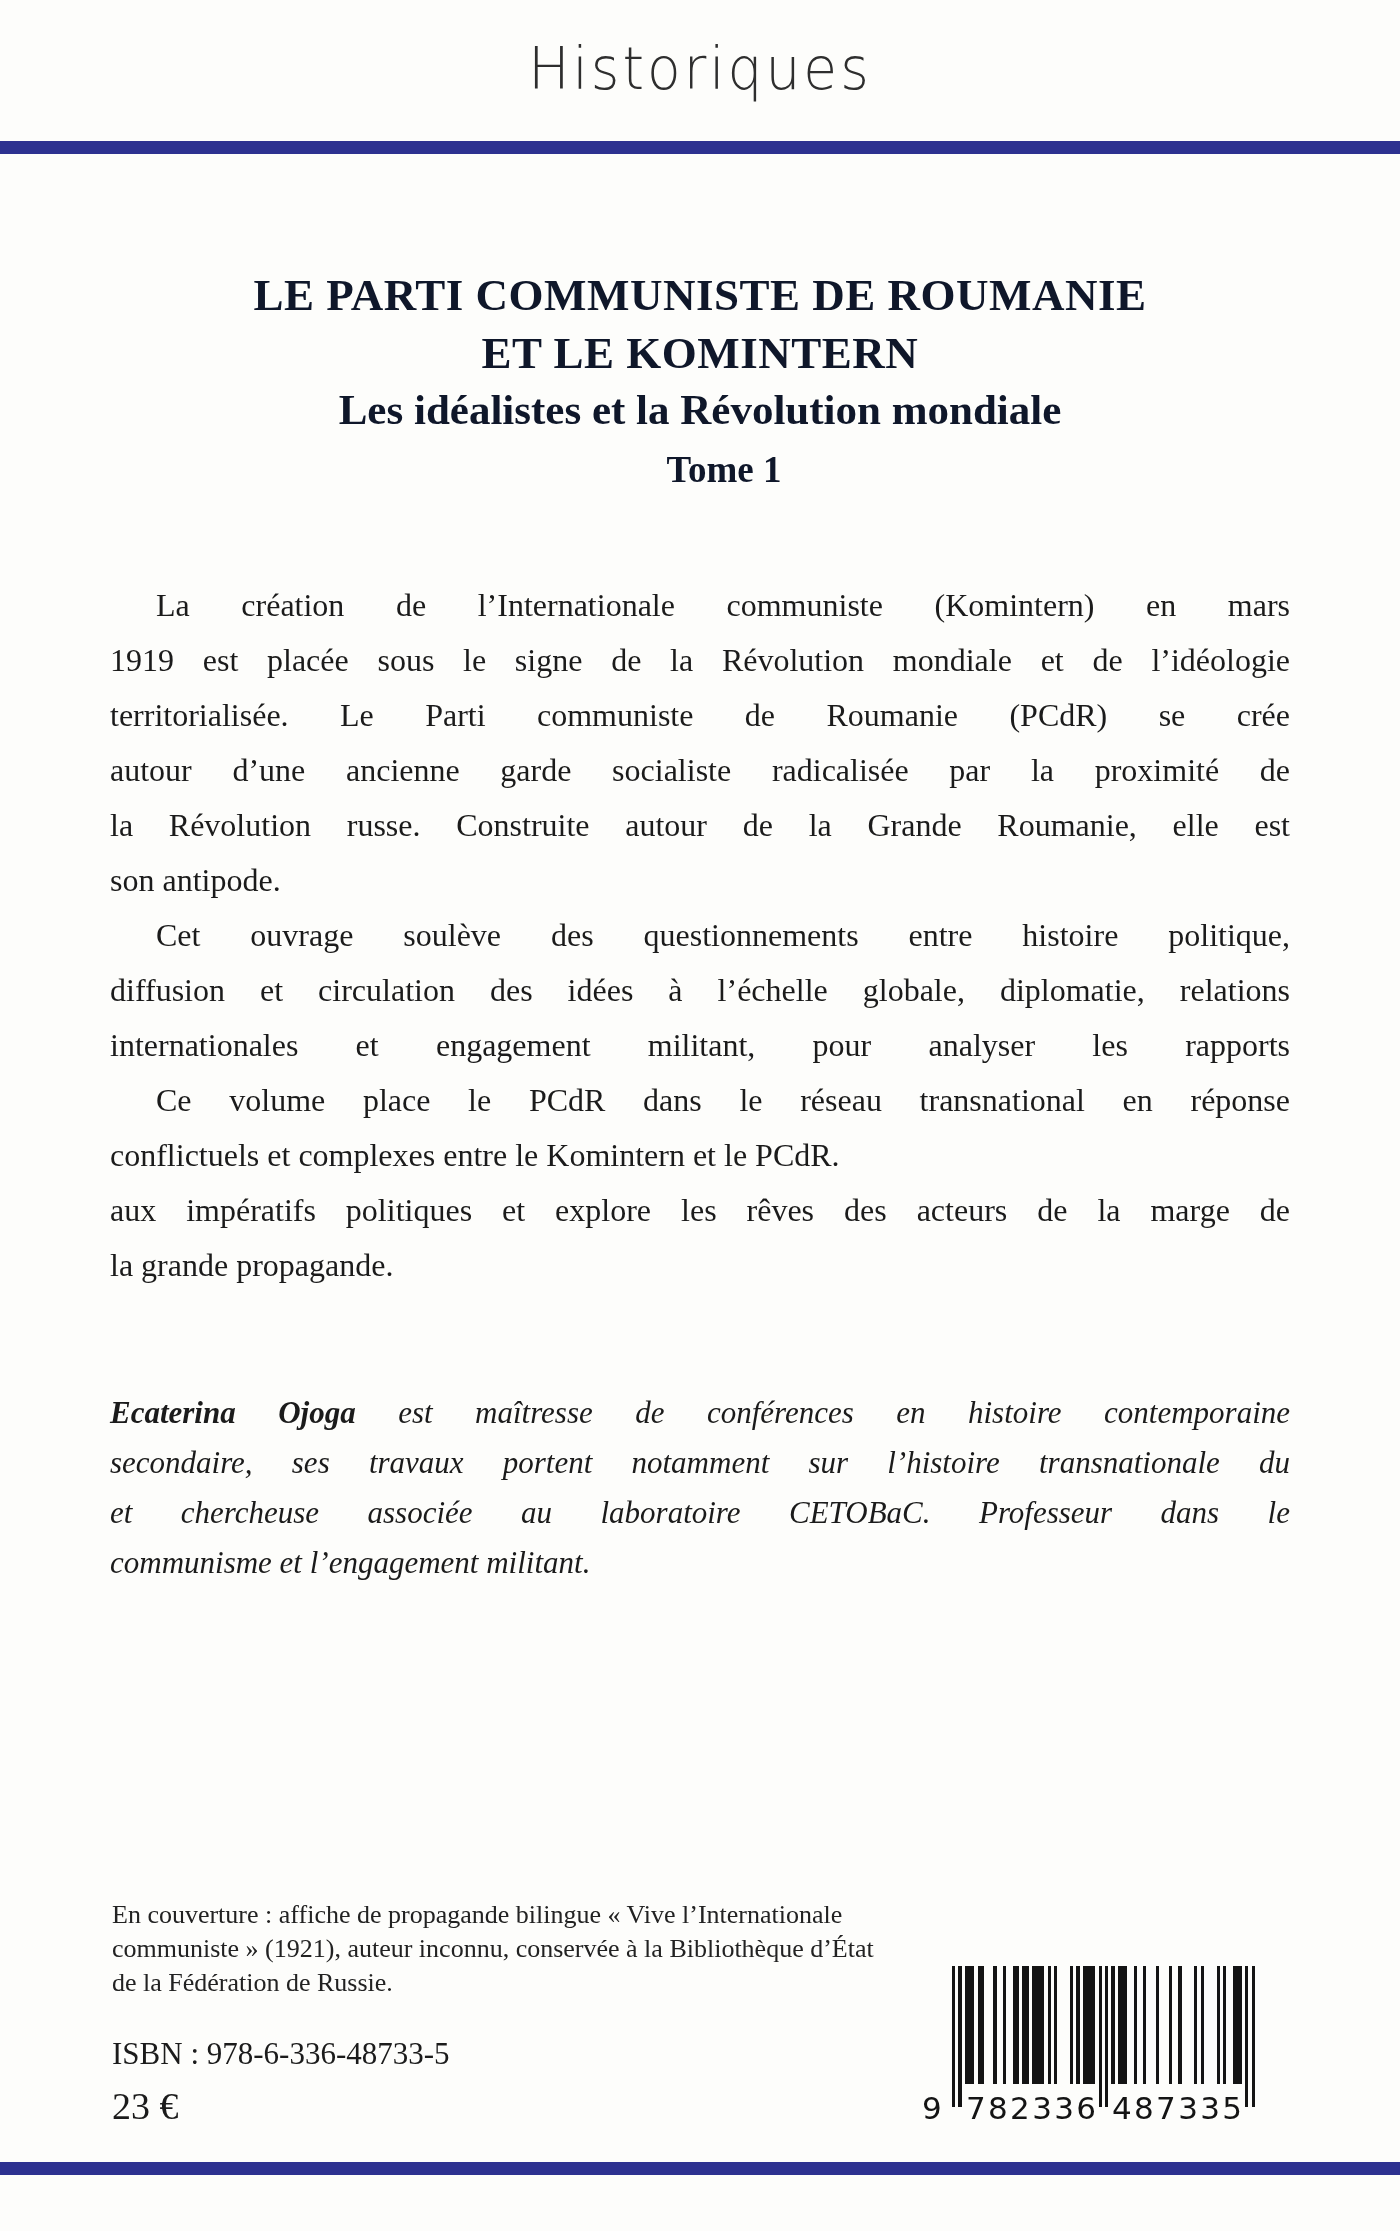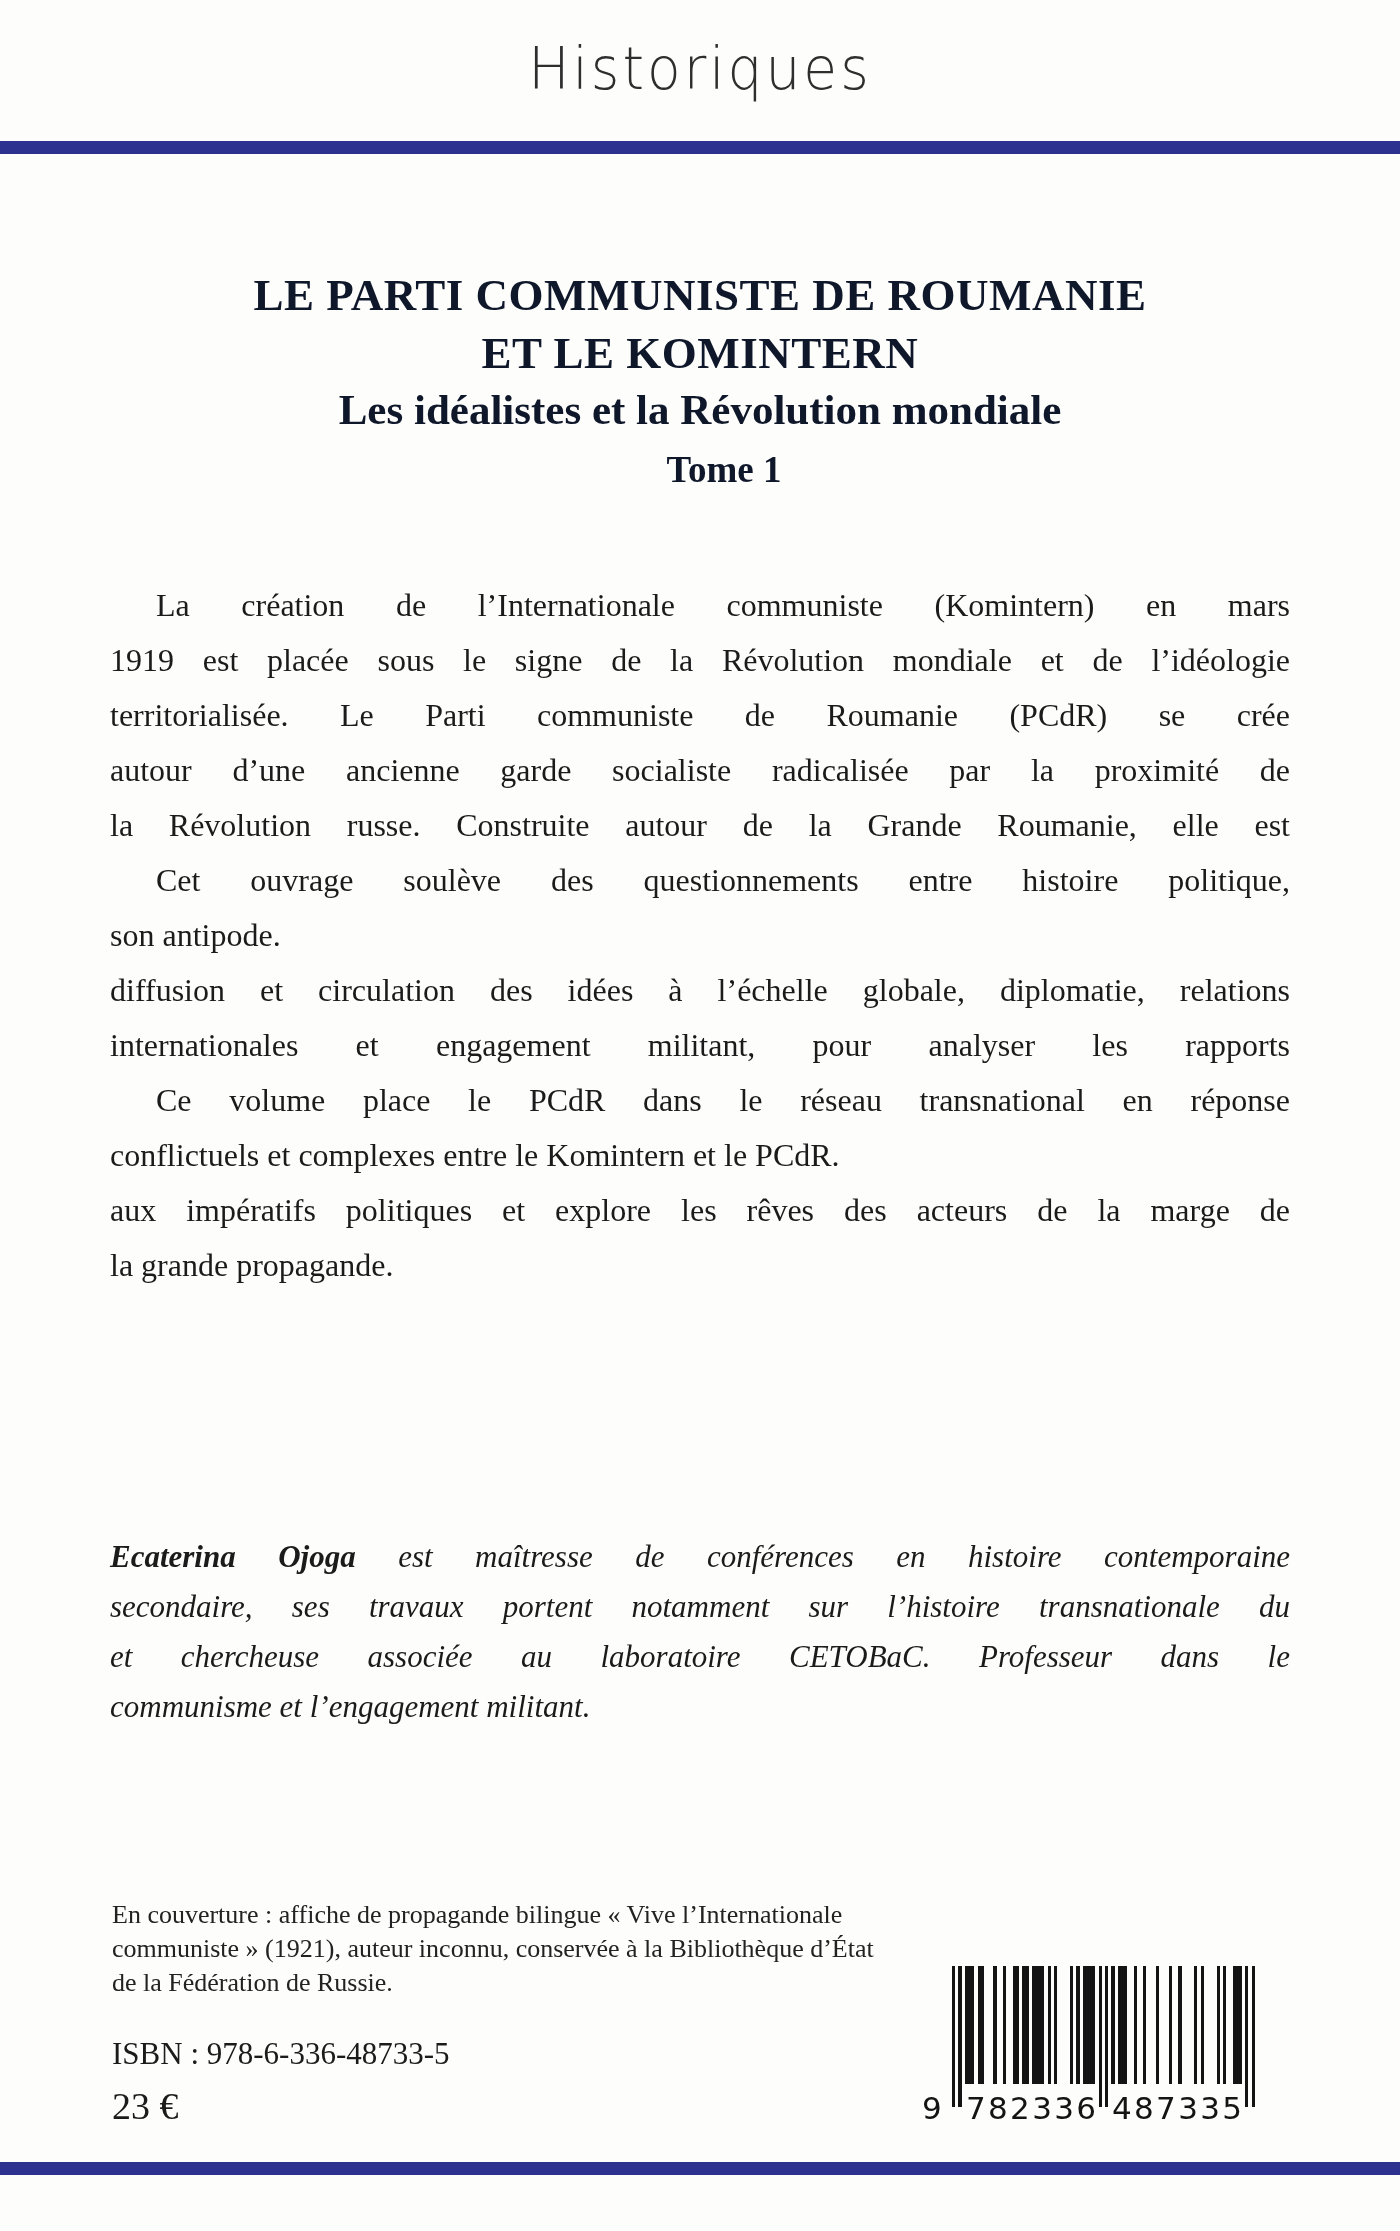--- a/index.html
+++ b/index.html
@@ -28,21 +28,21 @@
 
   .synopsis {
     position:absolute; top:578px; left:110px; width:1180px;
     font-size:32px; line-height:55px;
   }
   .bline { text-align:justify; text-align-last:justify; white-space:normal; }
   .bline.plast { text-align-last:left; }
   .bline.indent { text-indent:46px; }
 
   .bio {
-    position:absolute; top:1532px; left:110px; width:1180px;
+    position:absolute; top:1388px; left:110px; width:1180px;
     font-style:italic; font-size:31px; line-height:50px;
   }
   .bio b { font-weight:bold; }
 
   .credit {
     position:absolute; top:1898px; left:112px; width:800px;
     font-size:26px; line-height:34px; color:#222;
   }
   .isbn  { position:absolute; top:2036px; left:112px; font-size:31px; color:#1b1b1b; }
   .price { position:absolute; top:2084px; left:112px; font-size:38px; color:#1b1b1b; }
@@ -75,22 +75,22 @@
     <div class="subtitle">Les idéalistes et la Révolution mondiale</div>
     <div class="volume">Tome 1</div>
   </div>
 
   <div class="synopsis">
       <div class="bline indent">La création de l’Internationale communiste (Komintern) en mars</div>
       <div class="bline">1919 est placée sous le signe de la Révolution mondiale et de l’idéologie</div>
       <div class="bline">territorialisée. Le Parti communiste de Roumanie (PCdR) se crée</div>
       <div class="bline">autour d’une ancienne garde socialiste radicalisée par la proximité de</div>
       <div class="bline">la Révolution russe. Construite autour de la Grande Roumanie, elle est</div>
+      <div class="bline plast">son antipode.</div>
       <div class="bline indent">Cet ouvrage soulève des questionnements entre histoire politique,</div>
-      <div class="bline plast">son antipode.</div>
       <div class="bline">diffusion et circulation des idées à l’échelle globale, diplomatie, relations</div>
       <div class="bline">internationales et engagement militant, pour analyser les rapports</div>
       <div class="bline indent">Ce volume place le PCdR dans le réseau transnational en réponse</div>
       <div class="bline plast">conflictuels et complexes entre le Komintern et le PCdR.</div>
       <div class="bline">aux impératifs politiques et explore les rêves des acteurs de la marge de</div>
       <div class="bline plast">la grande propagande.</div>
     </div>
 
   <div class="bio">
       <div class="bline"><b>Ecaterina Ojoga</b> est maîtresse de conférences en histoire contemporaine</div>

